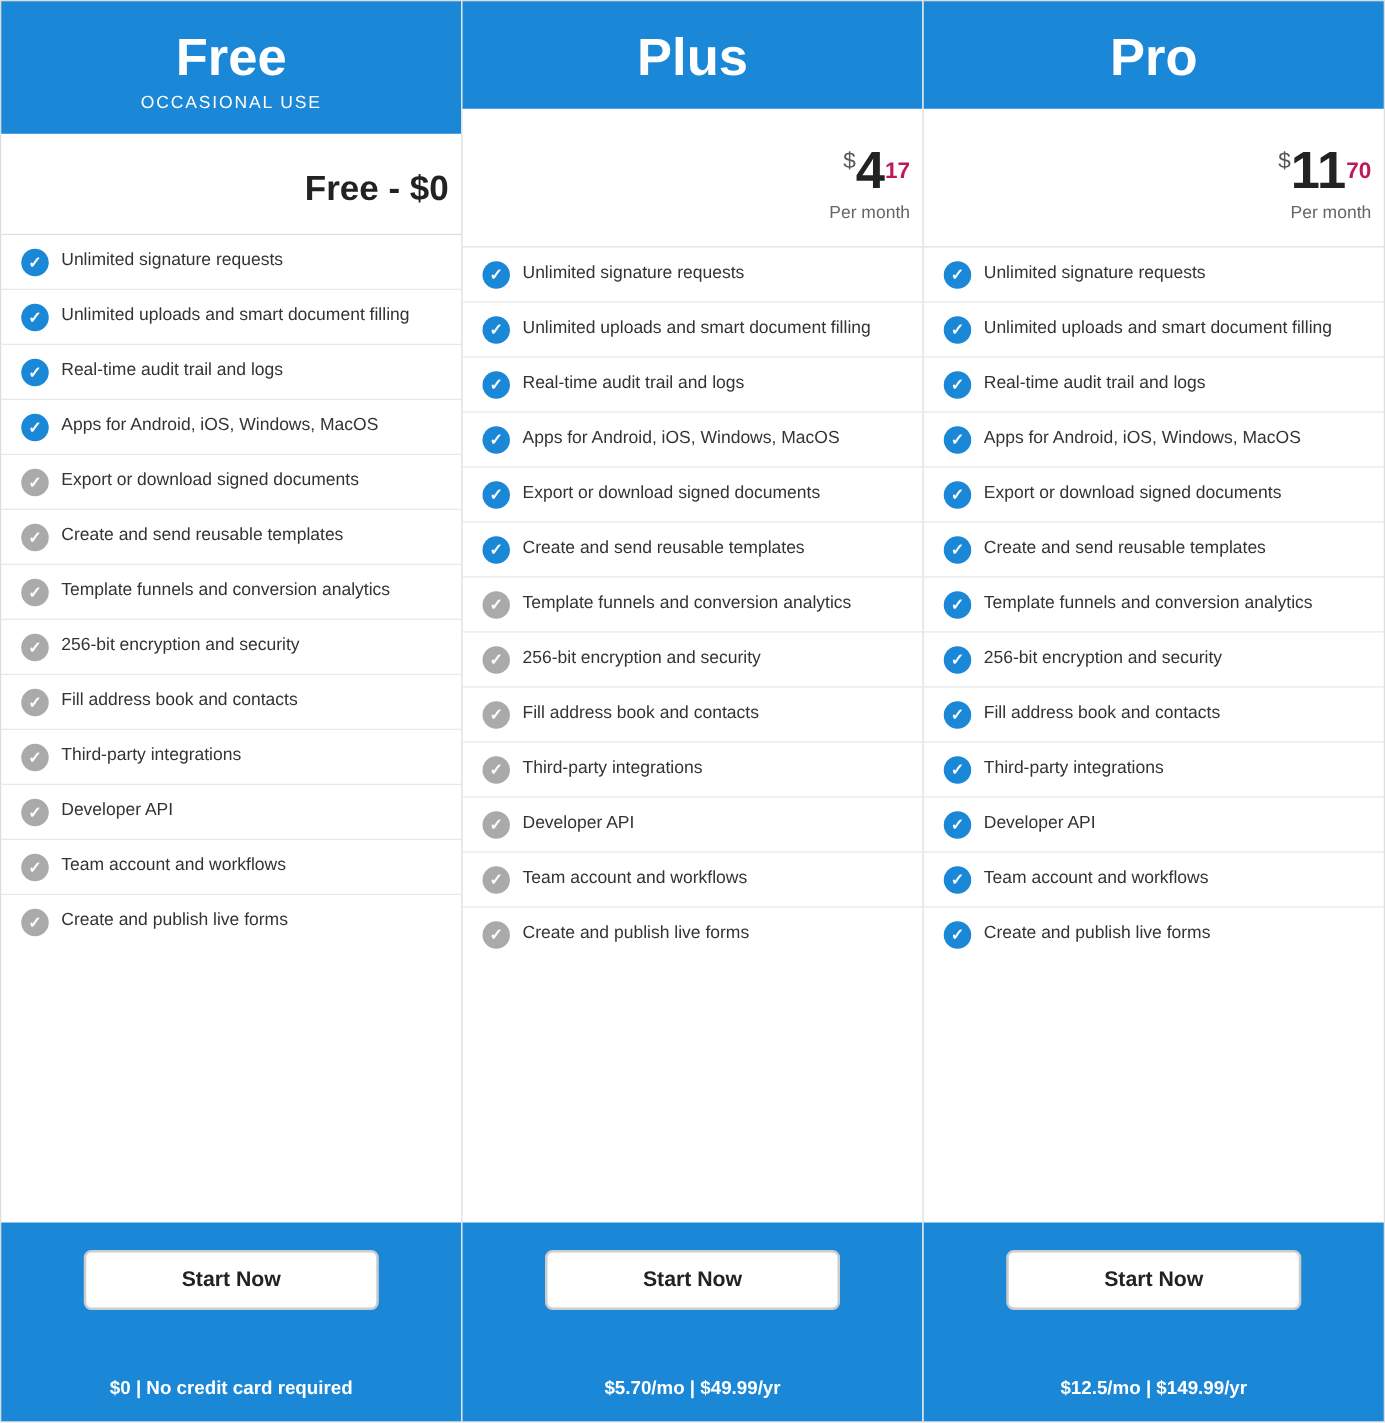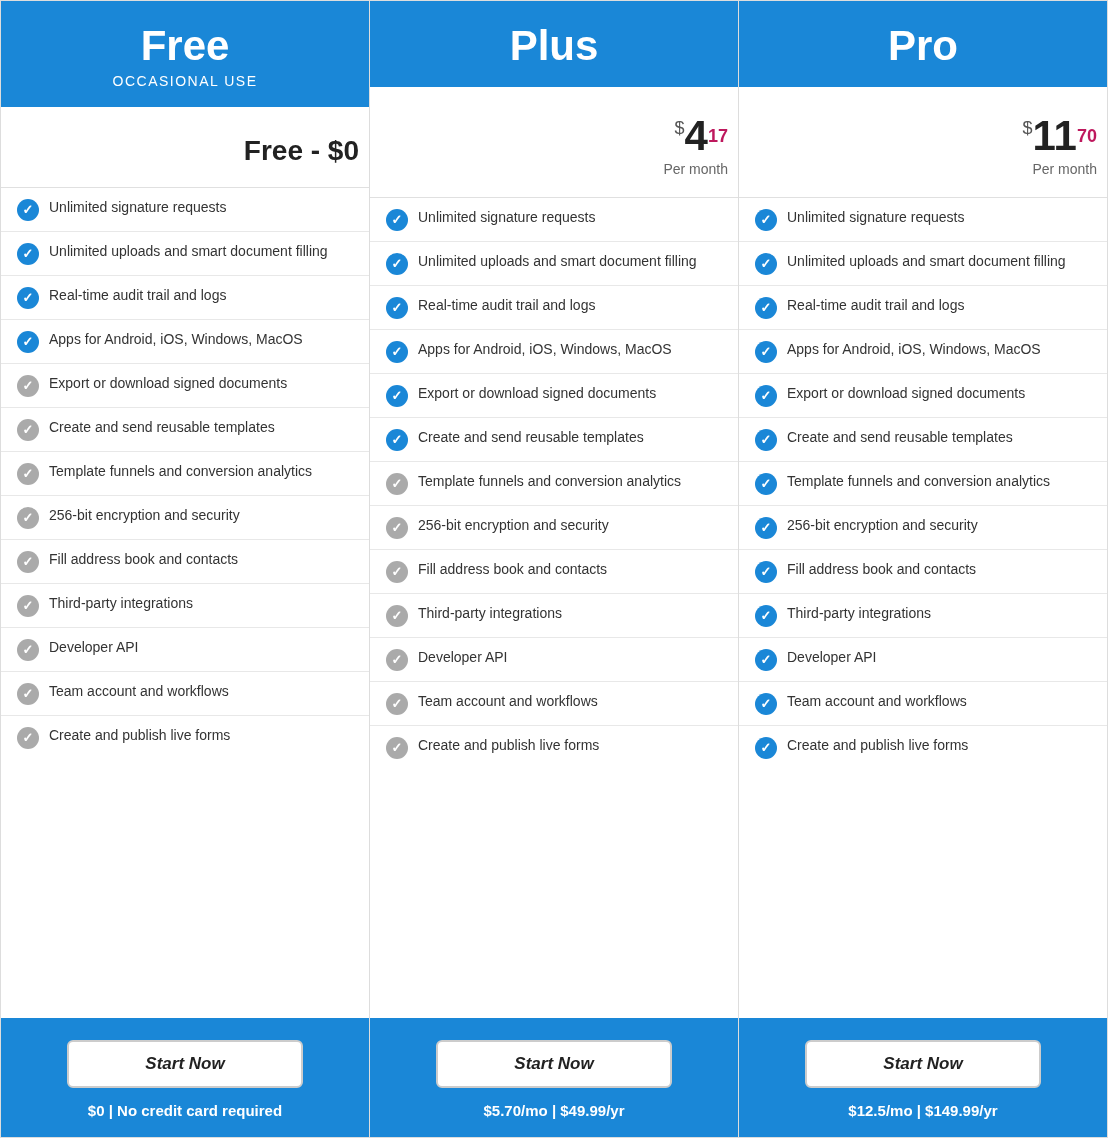--- a/index.html
+++ b/index.html
@@ -135,27 +135,27 @@
       background: #fff;
       color: #222;
       border: 2px solid #ccc;
       border-radius: 6px;
       padding: 12px 40px;
       font-size: 17px;
       font-weight: bold;
       cursor: pointer;
       width: 70%;
       text-align: center;
-      font-style: italic;
     }
     .price-note {
       color: #fff;
       font-size: 15px;
       font-weight: bold;
       text-align: center;
+      margin-top: 40px;
     }
   </style>
 </head>
 <body>
 
 <div class="pricing-table" id="pricing-table-root">
 <div class="plan">
       <div class="plan-header">
         <div class="plan-name">Free</div>
         <div class="plan-type">OCCASIONAL USE</div>

